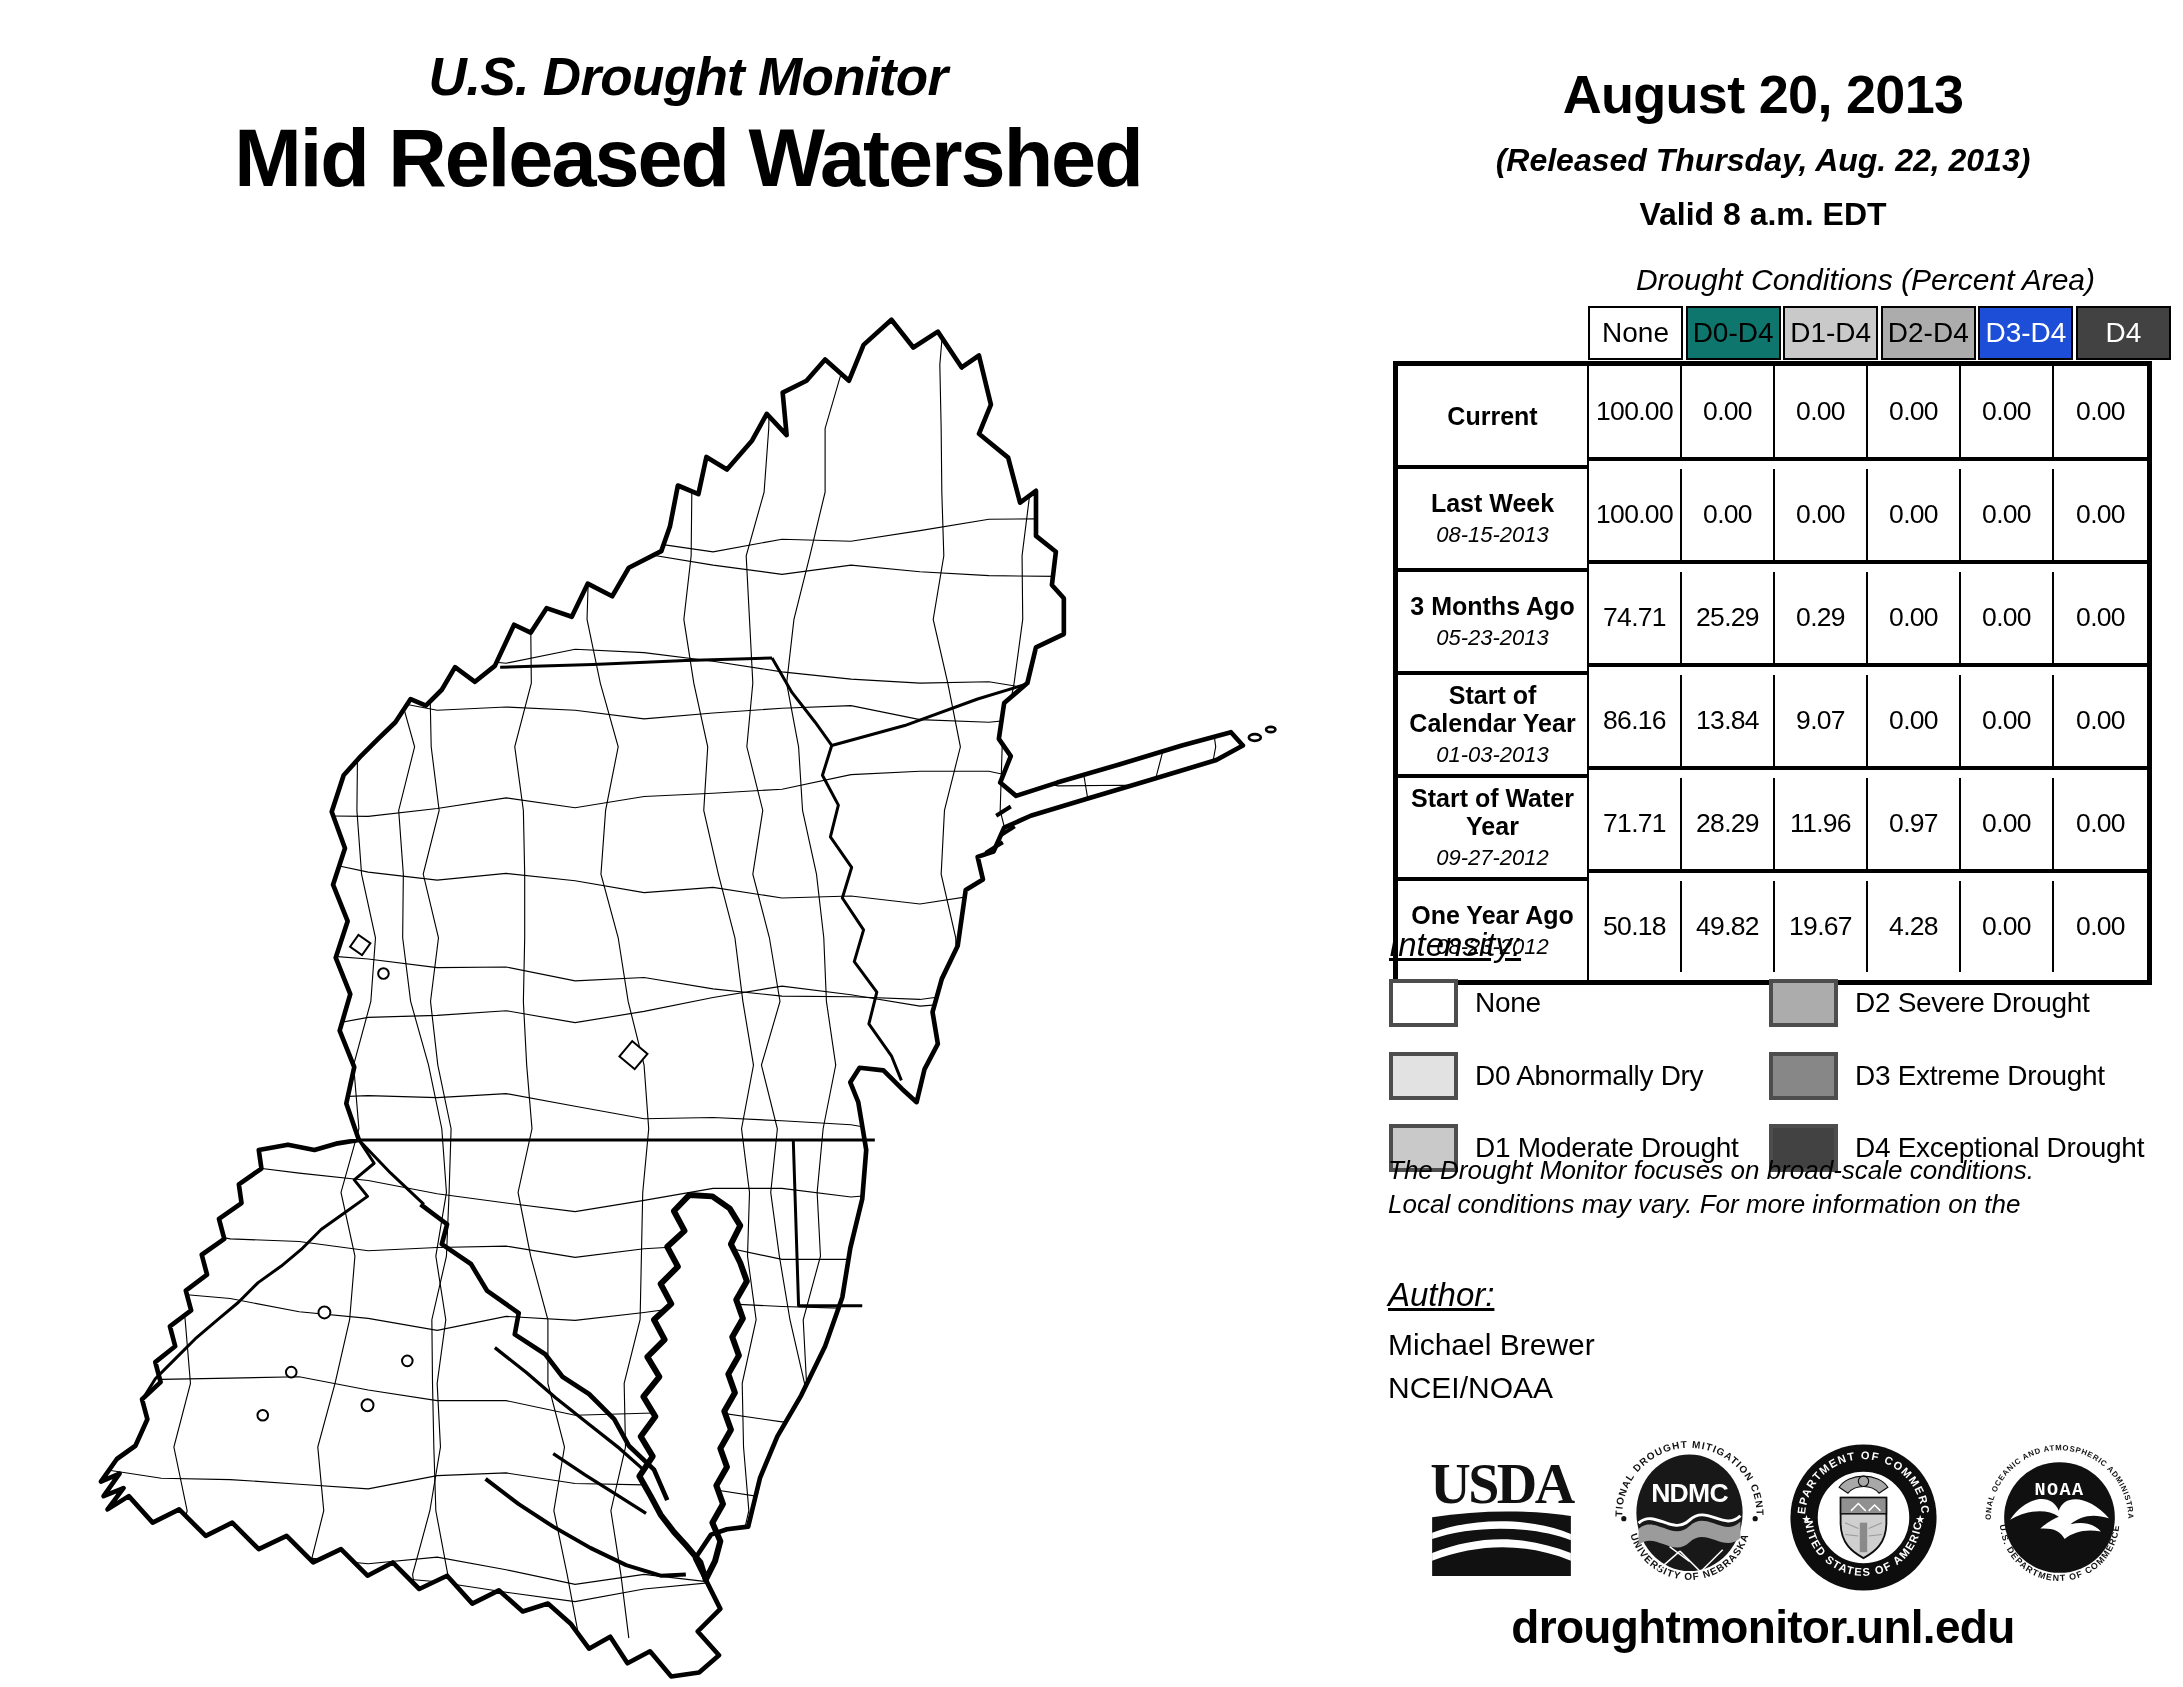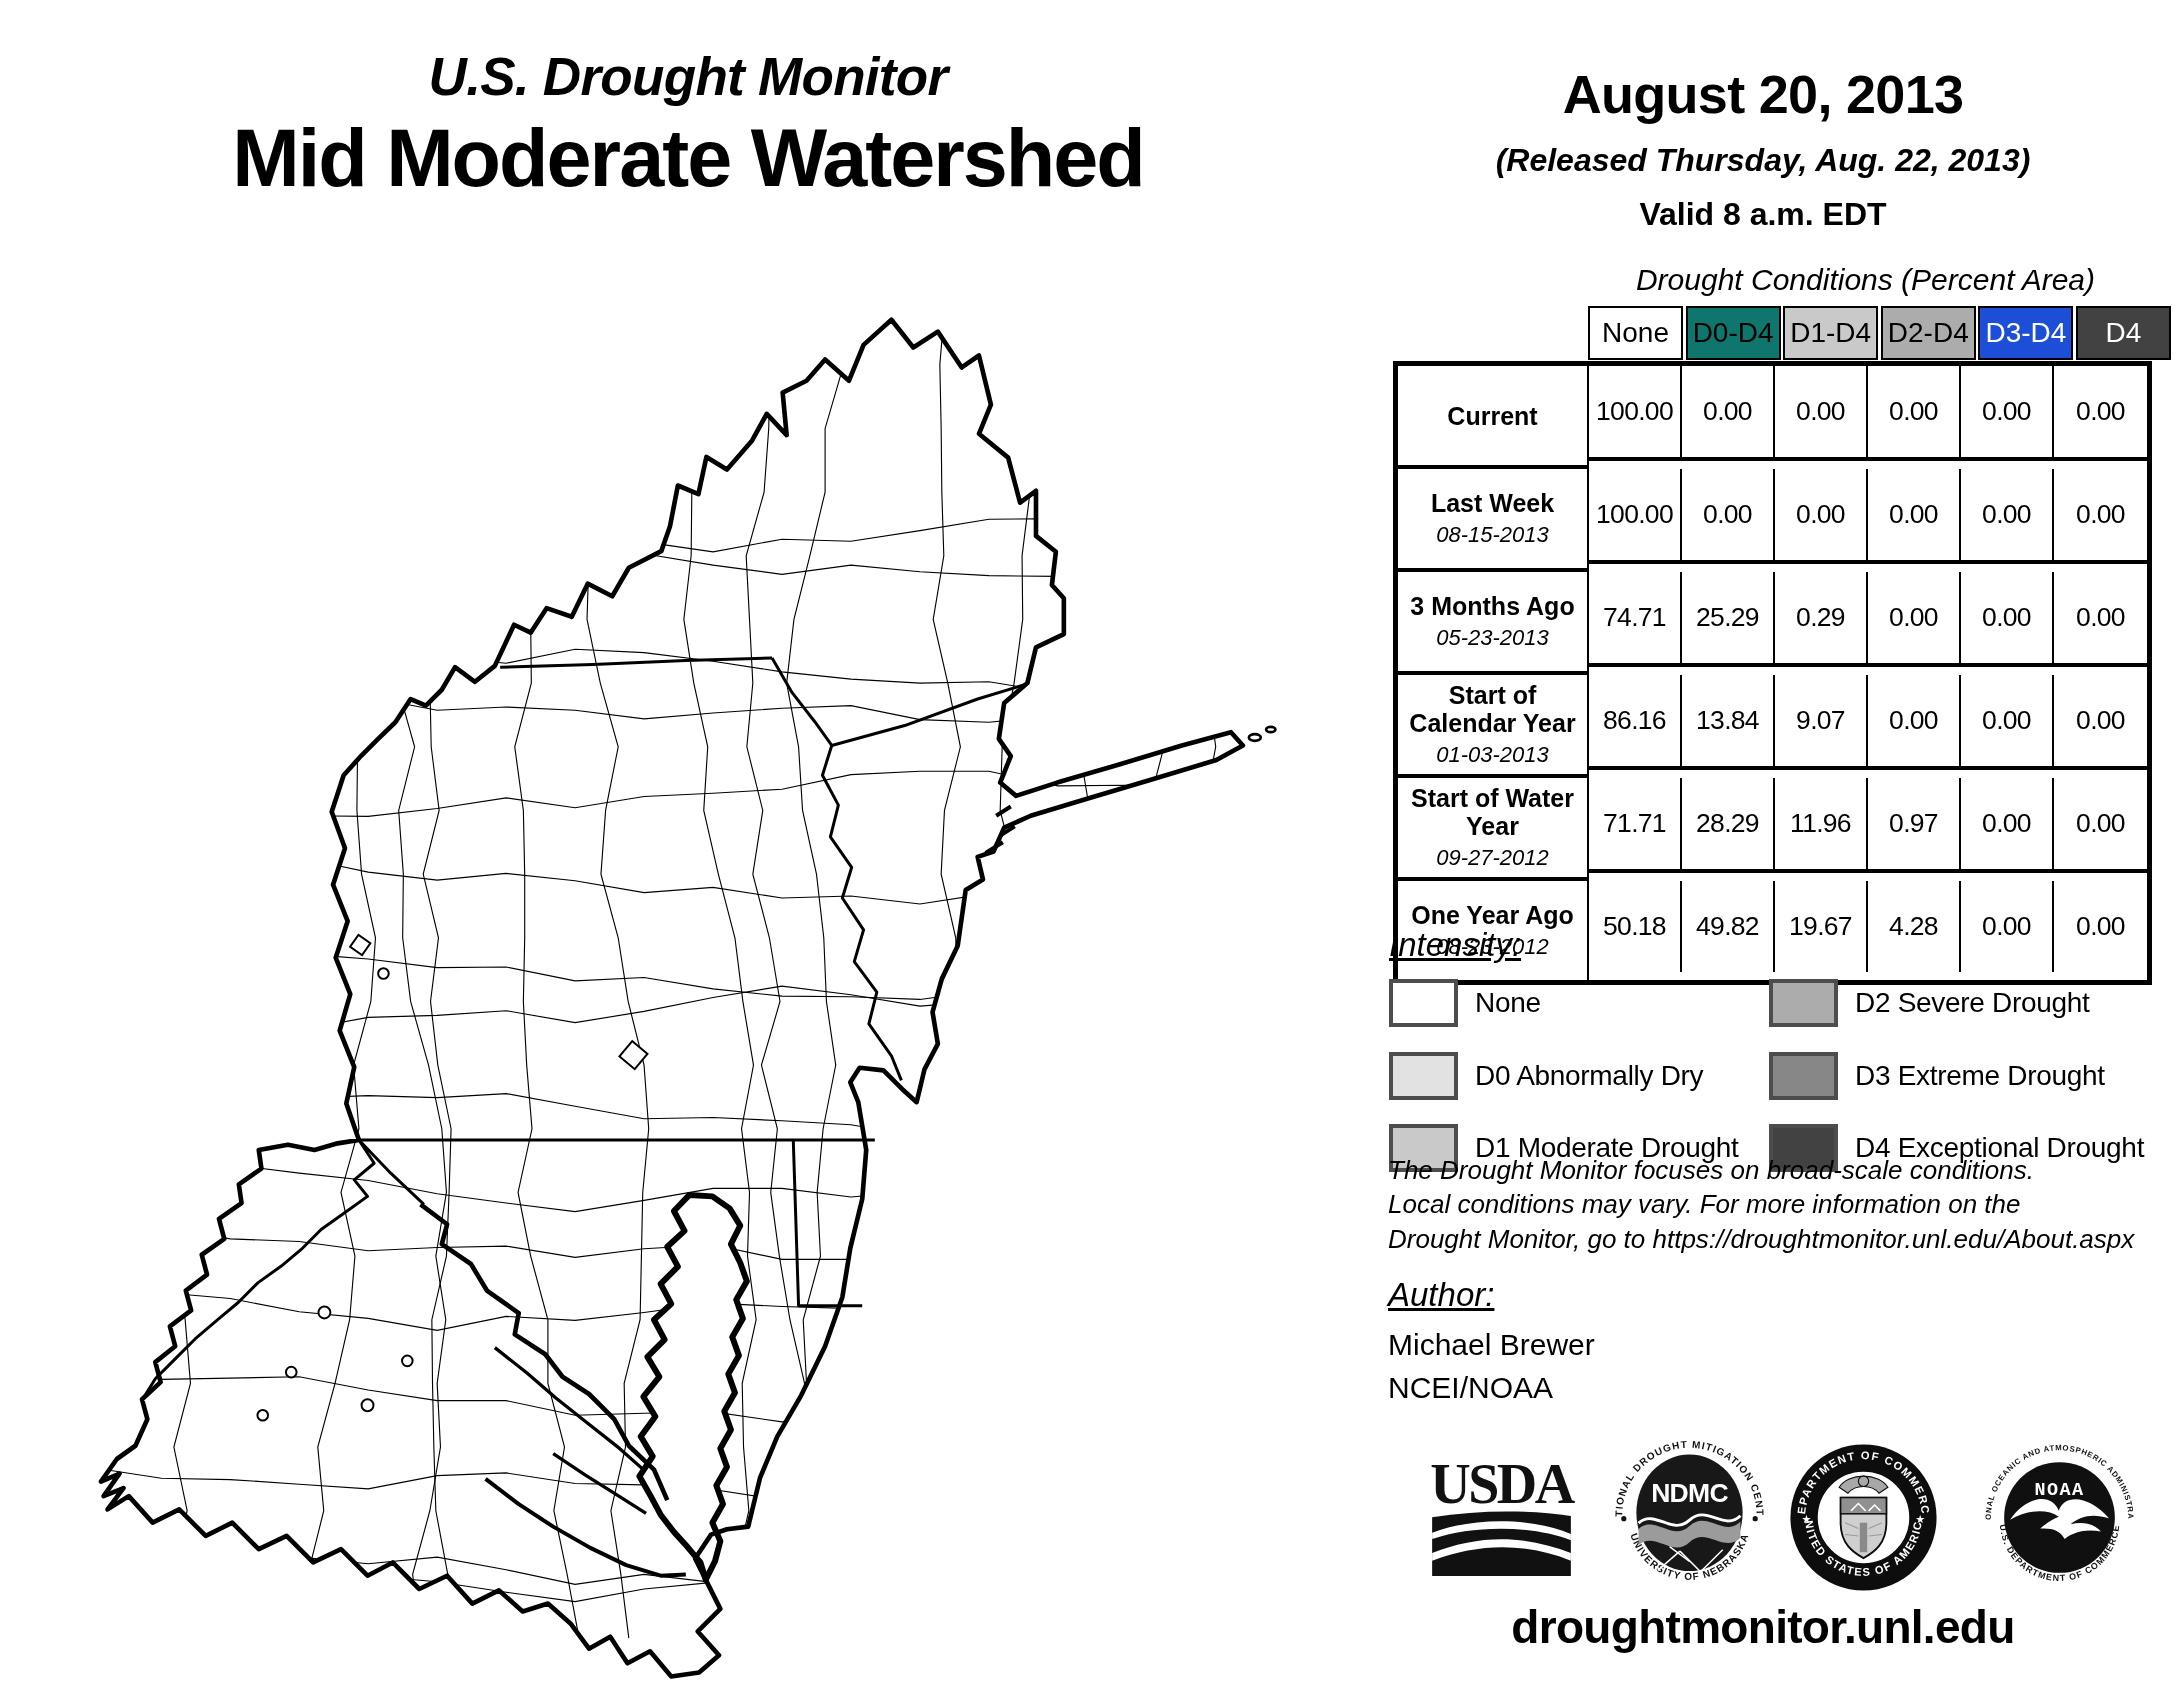--- a/index.html
+++ b/index.html
@@ -54,21 +54,21 @@
   
   #site-url{left:1376px;top:1600px;width:774px;text-align:center;font-size:46px;font-weight:bold;letter-spacing:-0.7px;}
   
   #map-wrap{left:89px;top:281px;width:1260px;height:1413px;}
 </style>
 </head>
 <body>
 
 <div class="abs" id="title-block">
   <div id="title-line1">U.S. Drought Monitor</div>
-  <div id="title-line2">Mid Moderate Watershed</div>
+  <div id="title-line2">Mid Released Watershed</div>
 </div>
 
 <div class="abs" id="date-block">
   <div id="date-main">August 20, 2013</div>
   <div id="date-released">(Released Thursday, Aug. 22, 2013)</div>
   <div id="date-valid">Valid 8 a.m. EDT</div>
 </div>
 
 <div class="abs" id="table-title">Drought Conditions (Percent Area)</div>
 
@@ -177,21 +177,20 @@
     <div class="leg-item">
       <div class="swatch" style="background-color: rgb(66, 66, 66);"></div>
       <div class="leg-label">D4 Exceptional Drought</div>
     </div>
   </div>
 </div>
 
 <div class="abs" id="disclaimer">
   <div>The Drought Monitor focuses on broad-scale conditions.</div>
   <div>Local conditions may vary. For more information on the</div>
-  <div>Drought Monitor, go to https://droughtmonitor.unl.edu/About.aspx</div>
 </div>
 <div class="abs" id="author-heading">Author:</div>
 <div class="abs" id="author-name">Michael Brewer</div>
 <div class="abs" id="author-org">NCEI/NOAA</div>
 
 <div class="abs" id="logo-row">
 
   <svg class="logo" id="logo-usda" width="147" height="126" viewBox="0 0 230 198">
     <text x="115" y="76" text-anchor="middle" font-family="Liberation Serif, serif" font-weight="bold" font-size="88" letter-spacing="-4" fill="#111">USDA</text>
     <path d="M 6,98 C 80,86 160,86 224,96 L 224,190 L 6,190 Z" fill="#111"></path>

